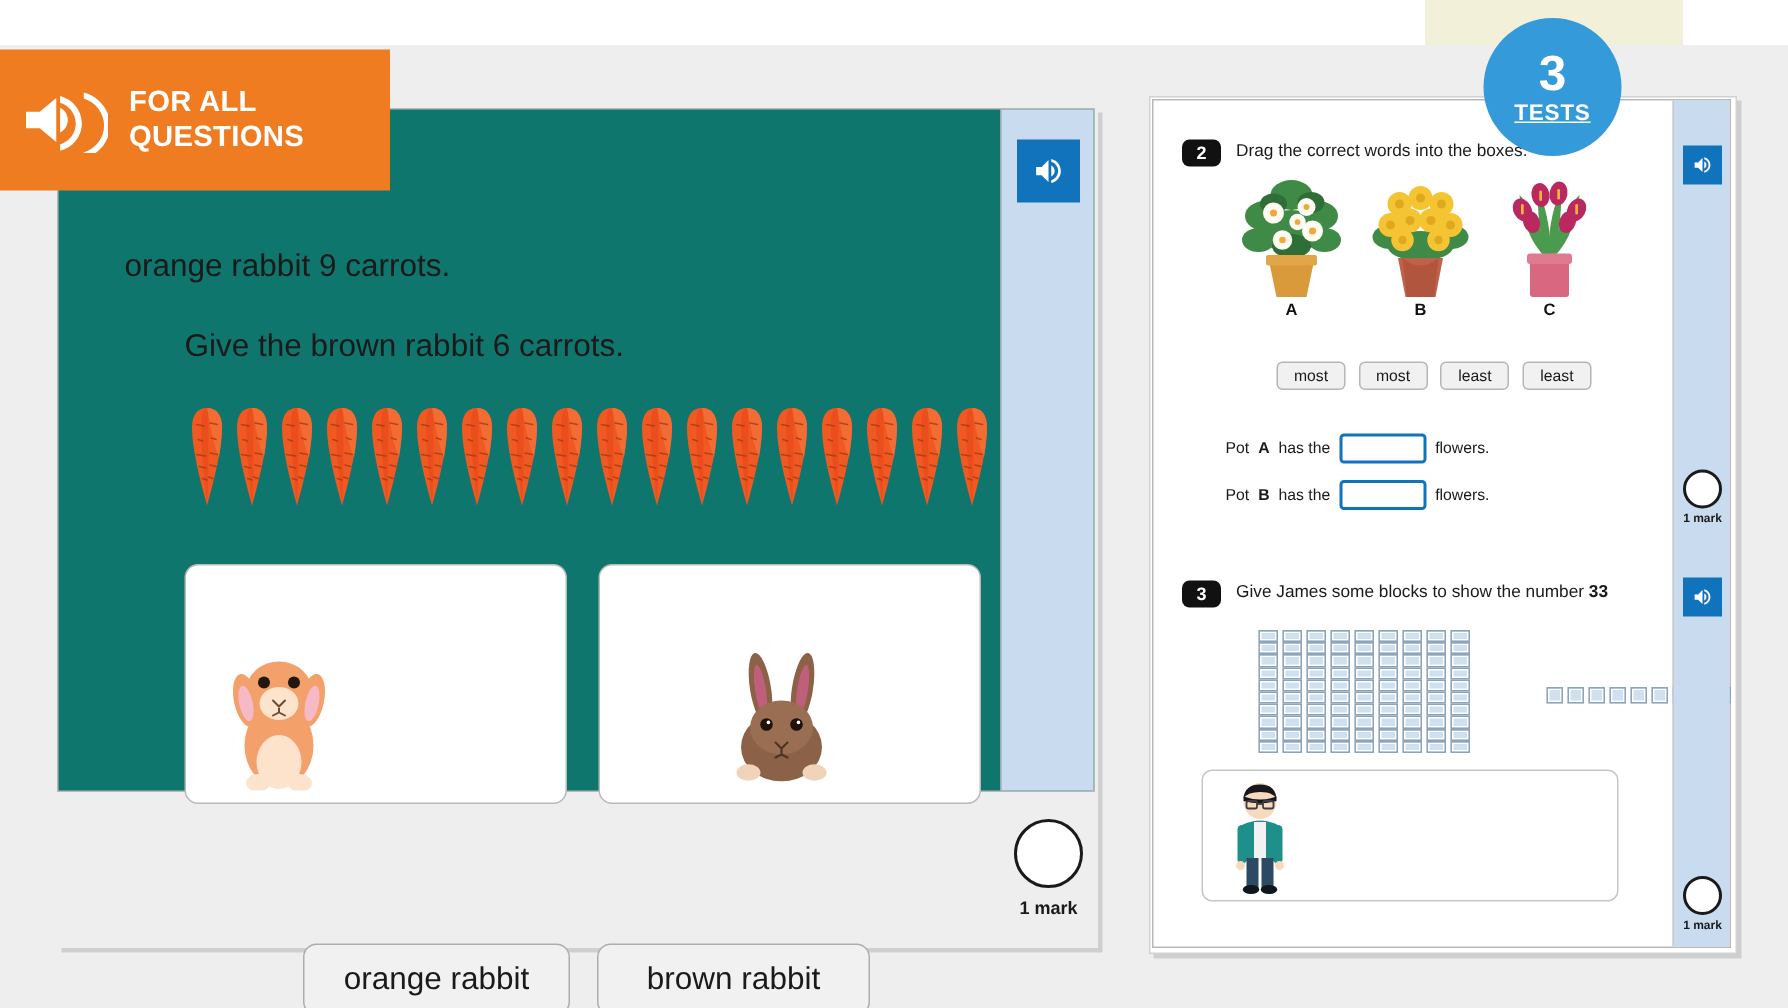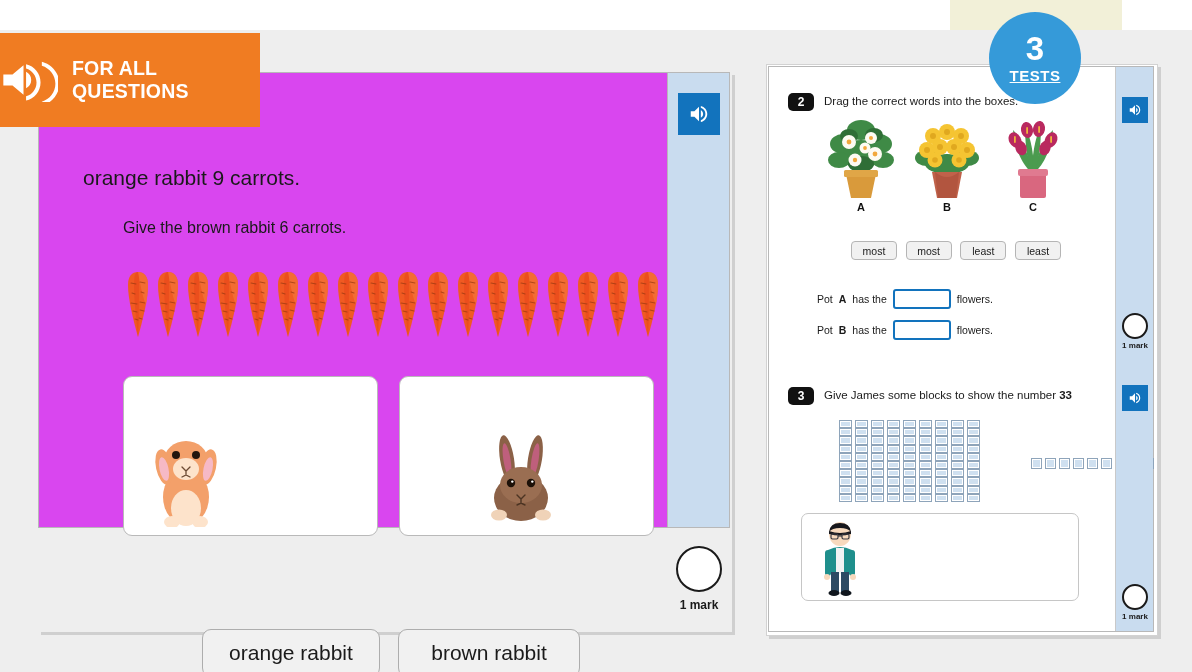--- a/index.html
+++ b/index.html
@@ -19,21 +19,21 @@
 
   
   .grey-backdrop{
     position:absolute;left:0;top:30px;width:1192px;height:642px;
     background:#eeeeee;
   }
 
   
   .panel-left{
     position:absolute;left:38px;top:72px;width:692px;height:456px;
-    background:#d946ef;border:1px solid #b8b8b8;
+    background:#0f766e;border:1px solid #b8b8b8;
     box-sizing:border-box;
   }
   .panel-left-shadow{
     position:absolute;left:38px;top:72px;width:694px;height:560px;
     box-shadow:3px 3px 0 rgba(0,0,0,.13);
   }
   .left-strip{
     position:absolute;right:0;top:0;width:62px;height:100%;
     background:#c9dcef;border-left:1px solid #b8b8b8;
     box-sizing:border-box;
@@ -55,21 +55,21 @@
     text-align:center;width:62px;left:0;
   }
   .left-strip .mark-circle{left:8px;top:473px;}
   .left-strip .mark-label{top:525px;}
 
   .lq-line1{
     position:absolute;left:44px;top:93px;font-size:21px;color:#1a1a1a;
     white-space:nowrap;
   }
   .lq-line2{
-    position:absolute;left:84px;top:146px;font-size:16px;color:#1a1a1a;
+    position:absolute;left:84px;top:146px;font-size:21px;color:#1a1a1a;
     white-space:nowrap;
   }
 
   
   .carrot-row{
     position:absolute;left:84px;top:196px;width:540px;height:70px;
     display:flex;align-items:flex-start;
   }
   .carrot{width:30px;height:68px;position:relative;flex:0 0 30px;}
   .carrot svg{width:30px;height:68px;display:block;}
@@ -197,21 +197,21 @@
     background:#ffffff;border:1px solid #c6c6c6;border-radius:7px;
     box-sizing:border-box;
   }
   .james-art{position:absolute;left:16px;top:6px;width:44px;height:76px;}
   .james-art svg{width:44px;height:76px;display:block;}
 
   
   .banner{
     position:absolute;left:0;top:33px;width:260px;height:94px;
     background:#f07c22;display:flex;align-items:center;gap:14px;
-    box-sizing:border-box;
+    padding-left:14px;box-sizing:border-box;
   }
   .banner-ico svg{width:58px;height:44px;fill:#ffffff;display:block;}
   .banner-txt{
     color:#ffffff;font-size:19.5px;font-weight:bold;line-height:1.17;
     letter-spacing:.2px;
   }
 
   
   .badge{
     position:absolute;left:989px;top:12px;width:92px;height:92px;

